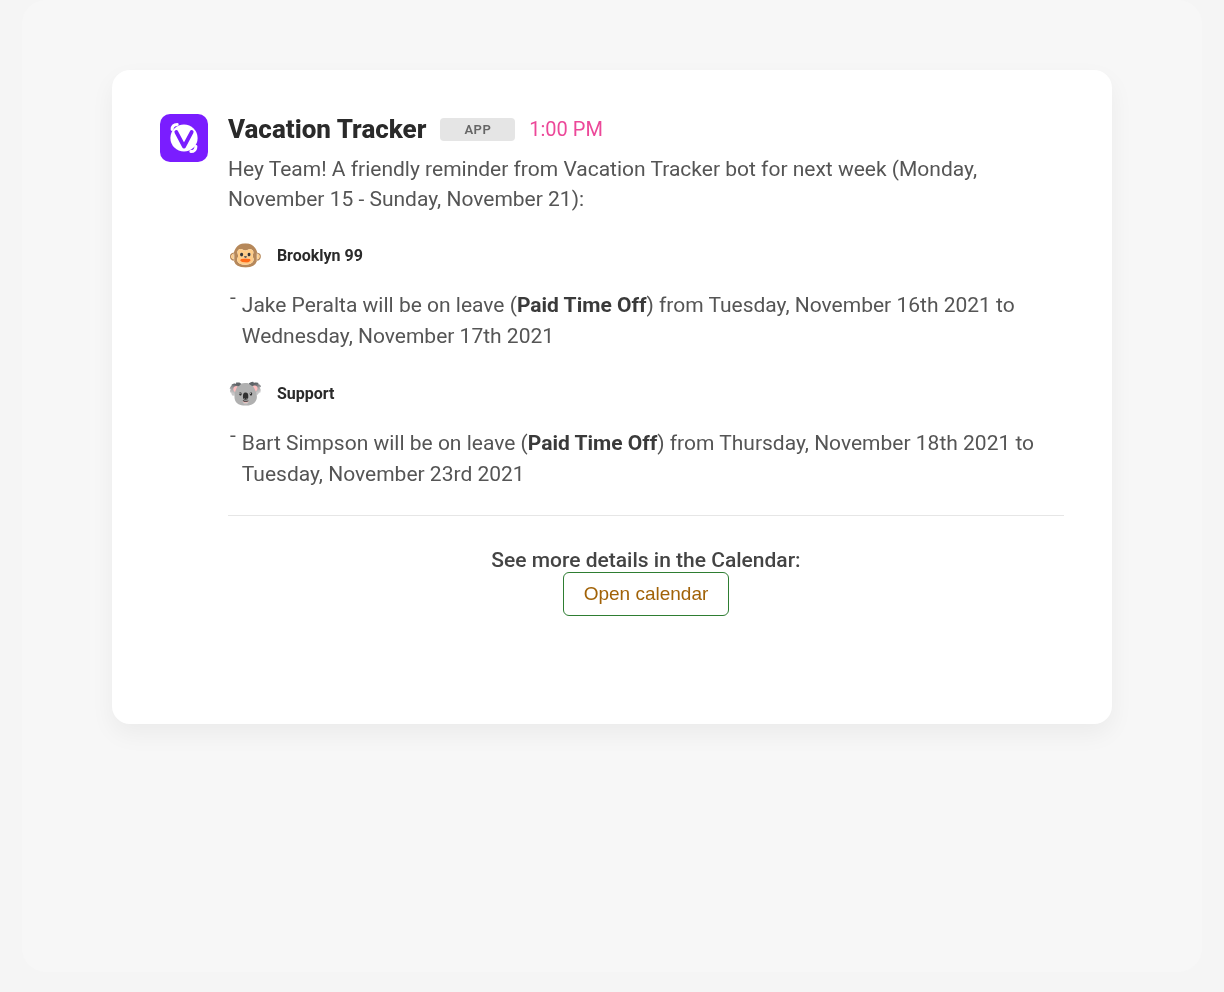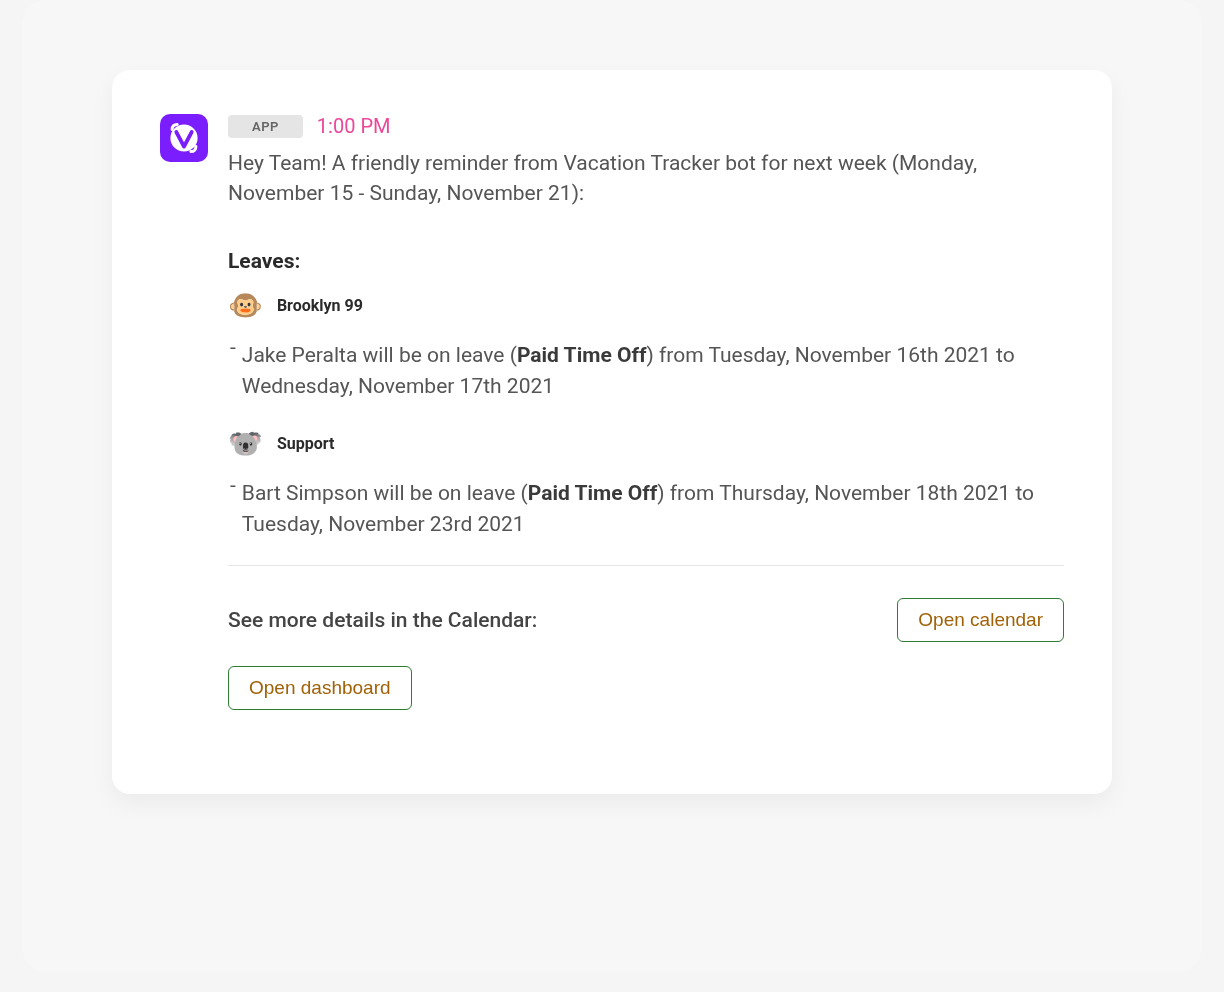--- a/index.html
+++ b/index.html
@@ -62,21 +62,21 @@
     }
     .timestamp {
       font-size: 20px;
       color: #ec4899;
       font-weight: 400;
     }
     .intro {
       font-size: 21px;
       color: #555;
       line-height: 1.45;
-      margin-bottom: 40px;
+      margin-bottom: 24px;
     }
     .leaves-heading {
       font-weight: 700;
       font-size: 21px;
       color: #2a2a2a;
       margin-bottom: 16px;
     }
     .group { margin-bottom: 24px; }
     .group-header {
       display: flex;
@@ -99,20 +99,21 @@
     .divider {
       border: none;
       border-top: 1px solid #e6e6e6;
       margin: 22px 0 32px 0;
     }
     .action-row {
       display: flex;
       align-items: center;
       justify-content: space-between;
       margin-bottom: 24px;
+      flex-direction: column;
     }
     .action-label {
       font-size: 21px;
       color: #444;
       font-weight: 500;
     }
     .action-button {
       border: 1.5px solid #2e7d32;
       color: #a16207;
       background: #ffffff;
@@ -134,27 +135,27 @@
         <circle cx="20" cy="20" r="16" fill="#ffffff"></circle>
         <path d="M 11 13 L 20 30 L 29 13" fill="none" stroke="#7a1dff" stroke-width="4.5" stroke-linecap="round" stroke-linejoin="round"></path>
         <path d="M 6 10 Q 6 4 12 4" fill="none" stroke="#ffffff" stroke-width="3.5" stroke-linecap="round"></path>
         <path d="M 34 30 Q 34 36 28 36" fill="none" stroke="#ffffff" stroke-width="3.5" stroke-linecap="round"></path>
       </svg>
     </div>
 
     <div class="message-body">
 
       <div class="header-row">
+        <span class="app-name">Vacation Tracker</span>
         <span class="app-badge">APP</span>
         <span class="timestamp">1:00 PM</span>
       </div>
 
       <p class="intro">Hey Team! A friendly reminder from Vacation Tracker bot for next week (Monday, November 15 - Sunday, November 21):</p>
 
-      <p class="leaves-heading">Leaves:</p>
 
       <div class="group">
         <div class="group-header">
           <span class="group-emoji">🐵</span>
           <span class="group-name">Brooklyn 99</span>
         </div>
         <div class="leave-entry">
           <span class="dash">-</span>
           <span class="text">
             <span>Jake Peralta will be on leave (</span><b>Paid Time Off</b><span>) from Tuesday, November 16th 2021 to Wednesday, November 17th 2021</span>
@@ -176,18 +177,17 @@
       </div>
 
       <hr class="divider">
 
       <div class="action-row">
         <span class="action-label">See more details in the Calendar:</span>
         <button class="action-button">Open calendar</button>
       </div>
 
       <div class="action-row">
-        <button class="action-button">Open dashboard</button>
       </div>
 
     </div>
   </div>
 </div>
 
 </body></html>

